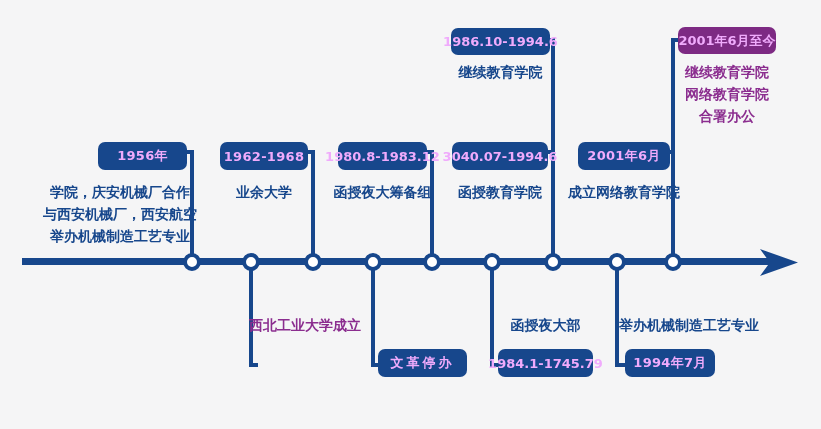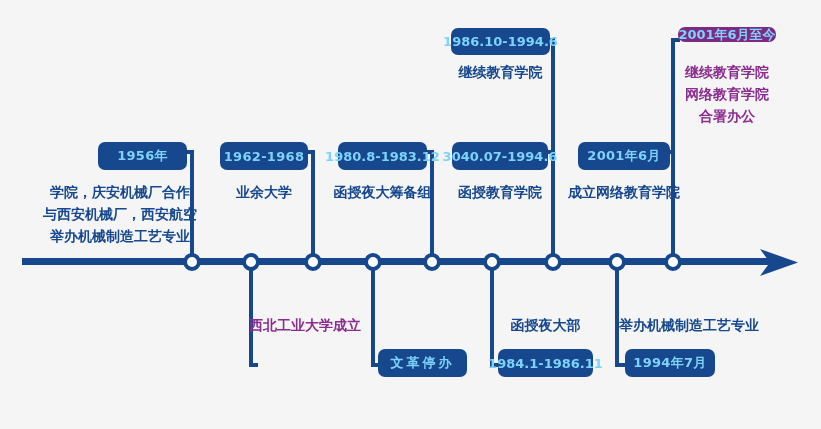--- a/index.html
+++ b/index.html
@@ -36,38 +36,38 @@
   .v-e2{left:311px;top:150px;height:112px}   .s-e2{left:304px;top:150px;width:11px}
   .v-e3{left:371px;top:262px;height:105px}   .s-e3{left:371px;top:363px;width:9px}
   .v-e4{left:430px;top:150px;height:112px}   .s-e4{left:423px;top:150px;width:11px}
   .v-e5{left:490px;top:262px;height:105px}   .s-e5{left:490px;top:363px;width:10px}
   .v-e67{left:551px;top:38px;height:224px}   .s-e7{left:546px;top:38px;width:9px}  .s-e6{left:544px;top:150px;width:11px}
   .v-e8{left:615px;top:262px;height:105px}   .s-e8{left:615px;top:363px;width:12px}
   .v-e910{left:671px;top:38px;height:224px}  .s-e10{left:671px;top:38px;width:9px} .s-e9{left:666px;top:150px;width:9px}
   
   .box{
     position:absolute;height:28px;box-sizing:border-box;
-    background:var(--blue,#17478c);color:#7dd3fc;
+    background:var(--blue,#17478c);color:#f0abfc;
     border-radius:7px;
     display:flex;align-items:center;justify-content:center;
     font-size:13px;font-weight:bold;white-space:nowrap;
     letter-spacing:0.3px;
   }
   .box.purple{background:var(--purple,#7d2a83);}
   .b-e0{left:98px;top:142px;width:89px}
   .b-e1{left:256px;top:350px;width:90px}
   .b-e2{left:220px;top:142px;width:88px}
   .b-e3{left:378px;top:349px;width:89px;letter-spacing:3px}
   .b-e4{left:338px;top:142px;width:89px;letter-spacing:0}
   .b-e5{left:498px;top:349px;width:95px;letter-spacing:0}
   .b-e6{left:452px;top:142px;width:96px;letter-spacing:0}
   .b-e7{left:451px;top:28px;width:99px;height:27px;letter-spacing:0}
   .b-e8{left:625px;top:349px;width:90px}
   .b-e9{left:578px;top:142px;width:92px}
-  .b-e10{left:678px;top:27px;width:98px;height:15px;letter-spacing:0}
+  .b-e10{left:678px;top:27px;width:98px;height:27px;letter-spacing:0}
   
   .desc{
     position:absolute;color:var(--blue,#17478c);
     font-size:14px;font-weight:bold;line-height:22px;
     text-align:center;white-space:nowrap;
   }
   .desc.purple{color:var(--purpleText,#8b2d8f);}
   .desc .dline{display:block;}
   .d-e0{left:40px;top:181px;width:160px}
   .d-e1{left:249px;top:314px;width:104px}
@@ -116,21 +116,21 @@
   <div class="node n4"></div>
   <div class="node n5"></div>
   <div class="node n6"></div>
   <div class="node n7"></div>
   <div class="node n8"></div>
 
   <div class="box b-e0">1956年</div>
   <div class="box b-e2">1962-1968</div>
   <div class="box b-e3">文革停办</div>
   <div class="box b-e4">1980.8-1983.12</div>
-  <div class="box b-e5">1984.1-1986.11</div>
+  <div class="box b-e5">1984.1-1745.79</div>
   <div class="box b-e6">3040.07-1994.6</div>
   <div class="box b-e7">1986.10-1994.6</div>
   <div class="box b-e8">1994年7月</div>
   <div class="box b-e9">2001年6月</div>
   <div class="box purple b-e10">2001年6月至今</div>
 
   <div class="desc d-e0">
     <span class="dline">学院，庆安机械厂合作</span>
     <span class="dline">与西安机械厂，西安航空</span>
     <span class="dline">举办机械制造工艺专业</span>

